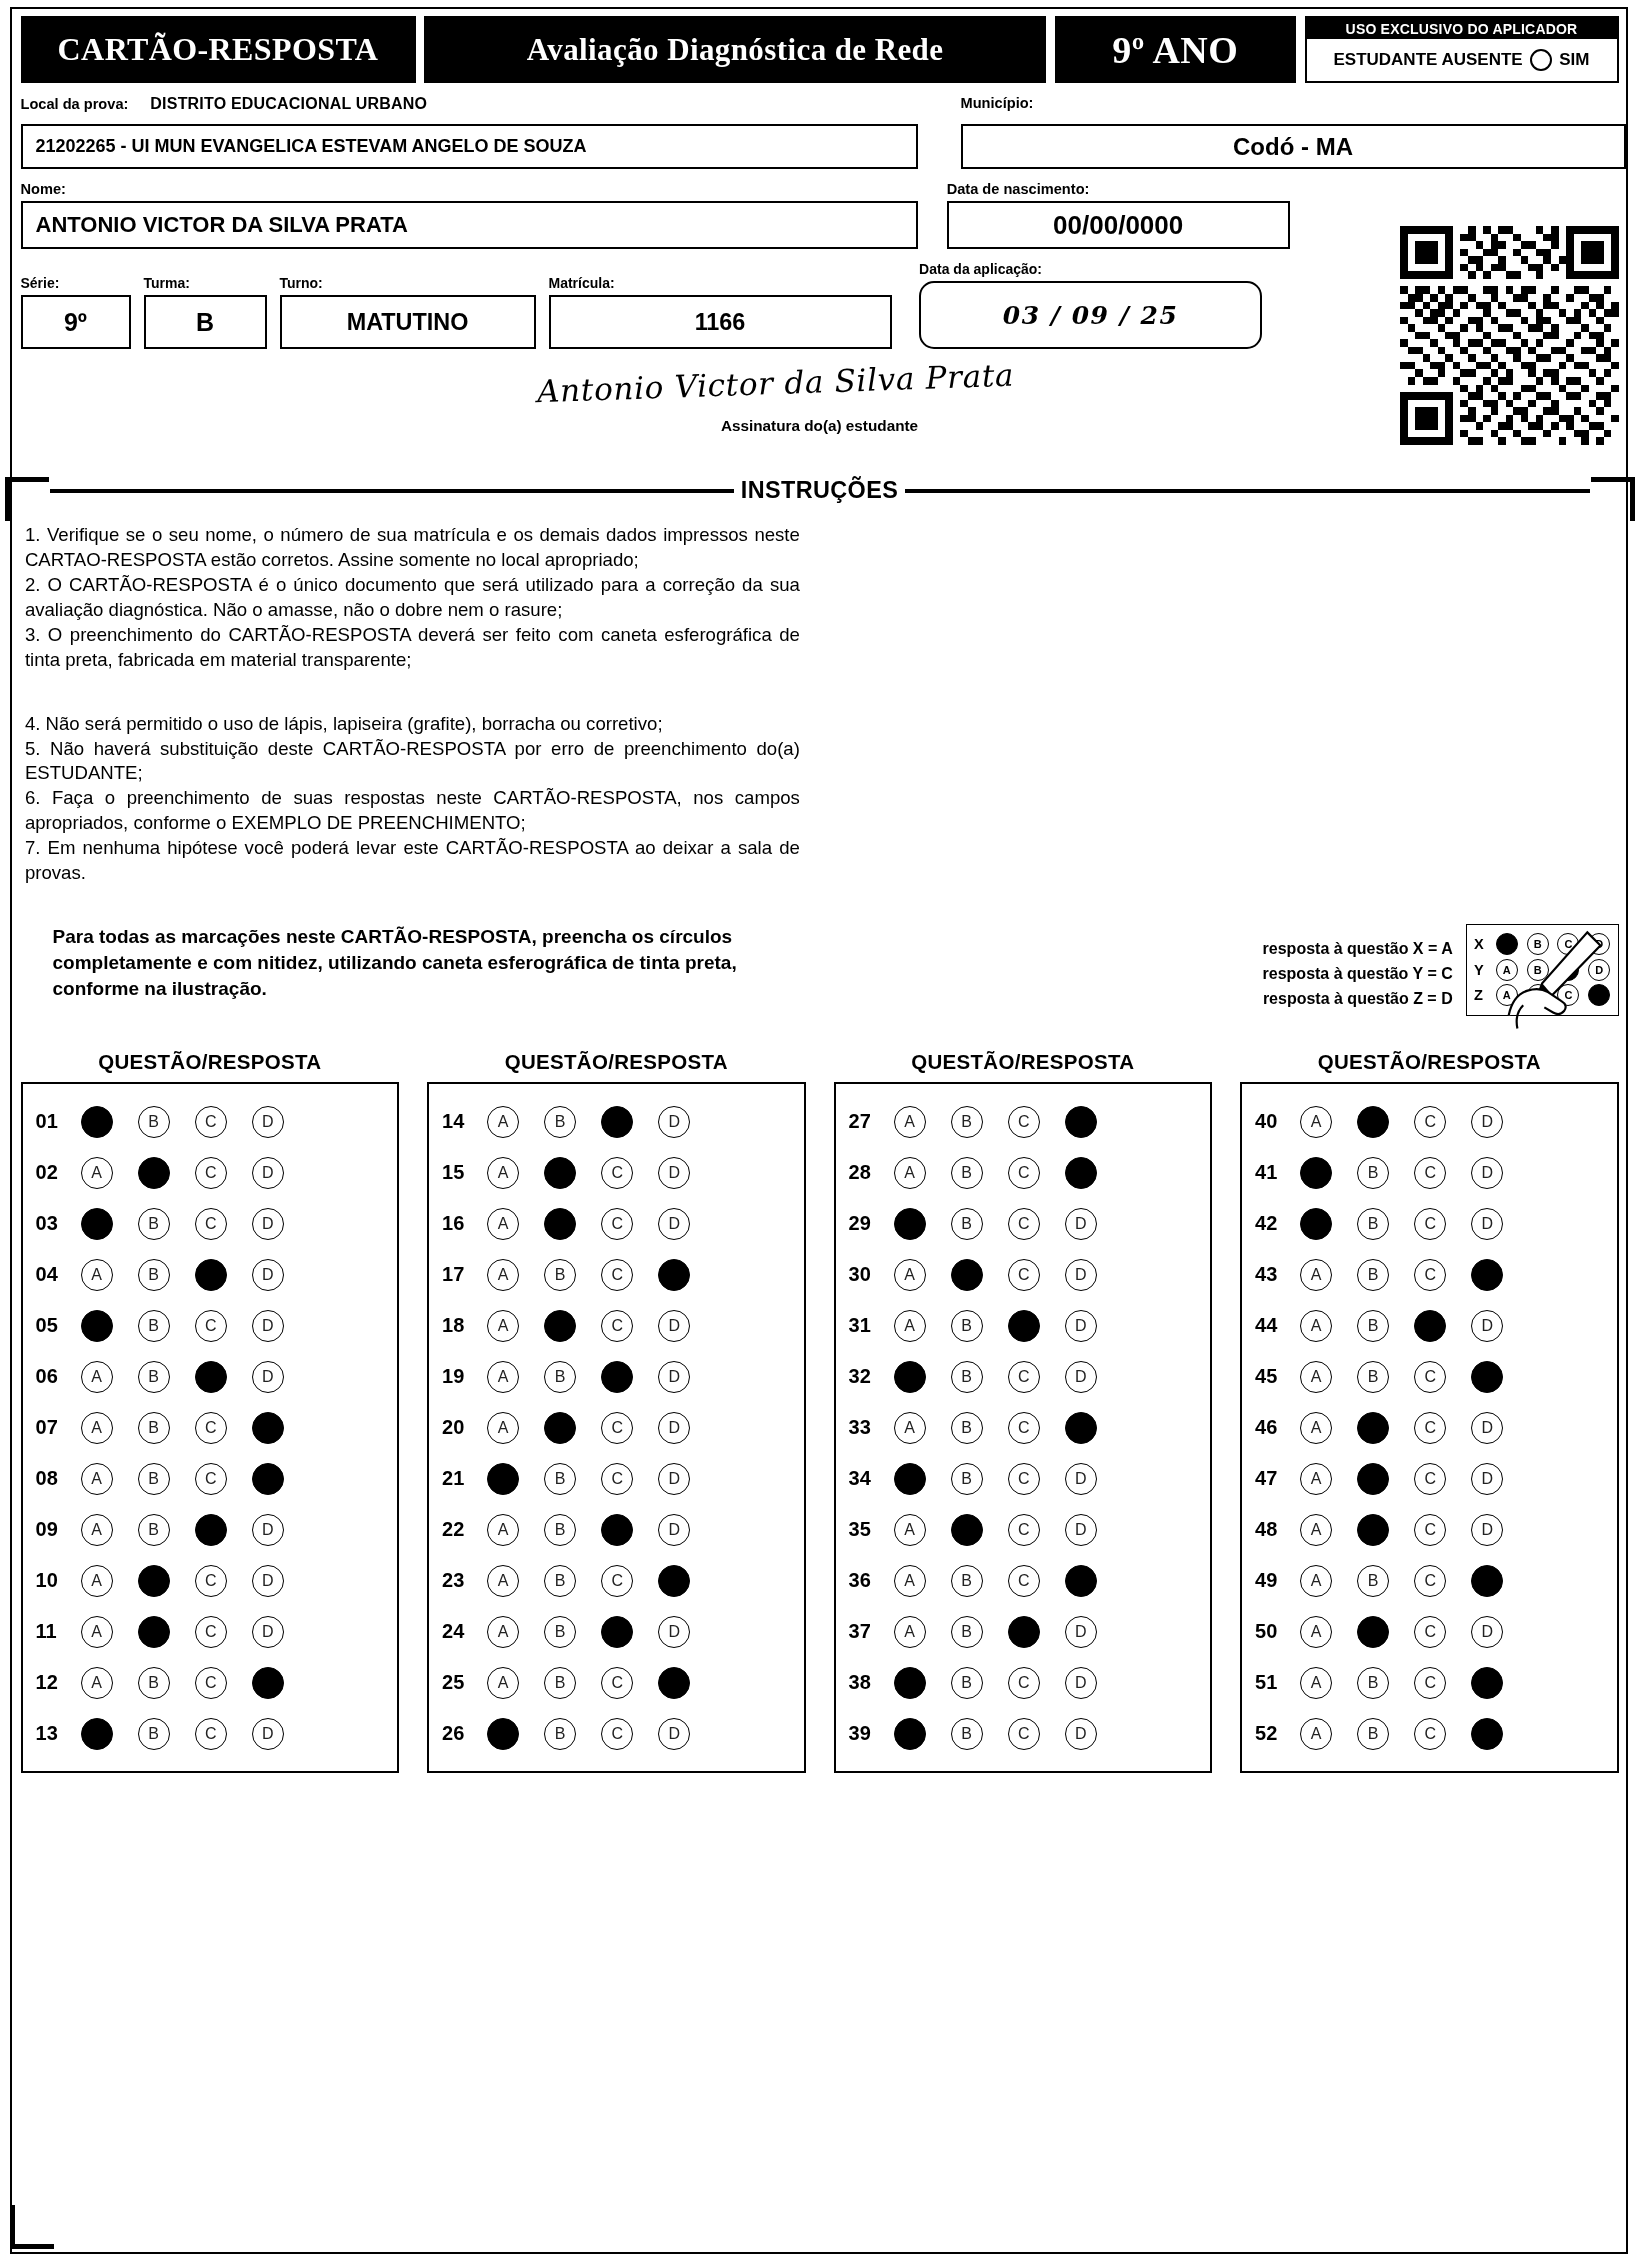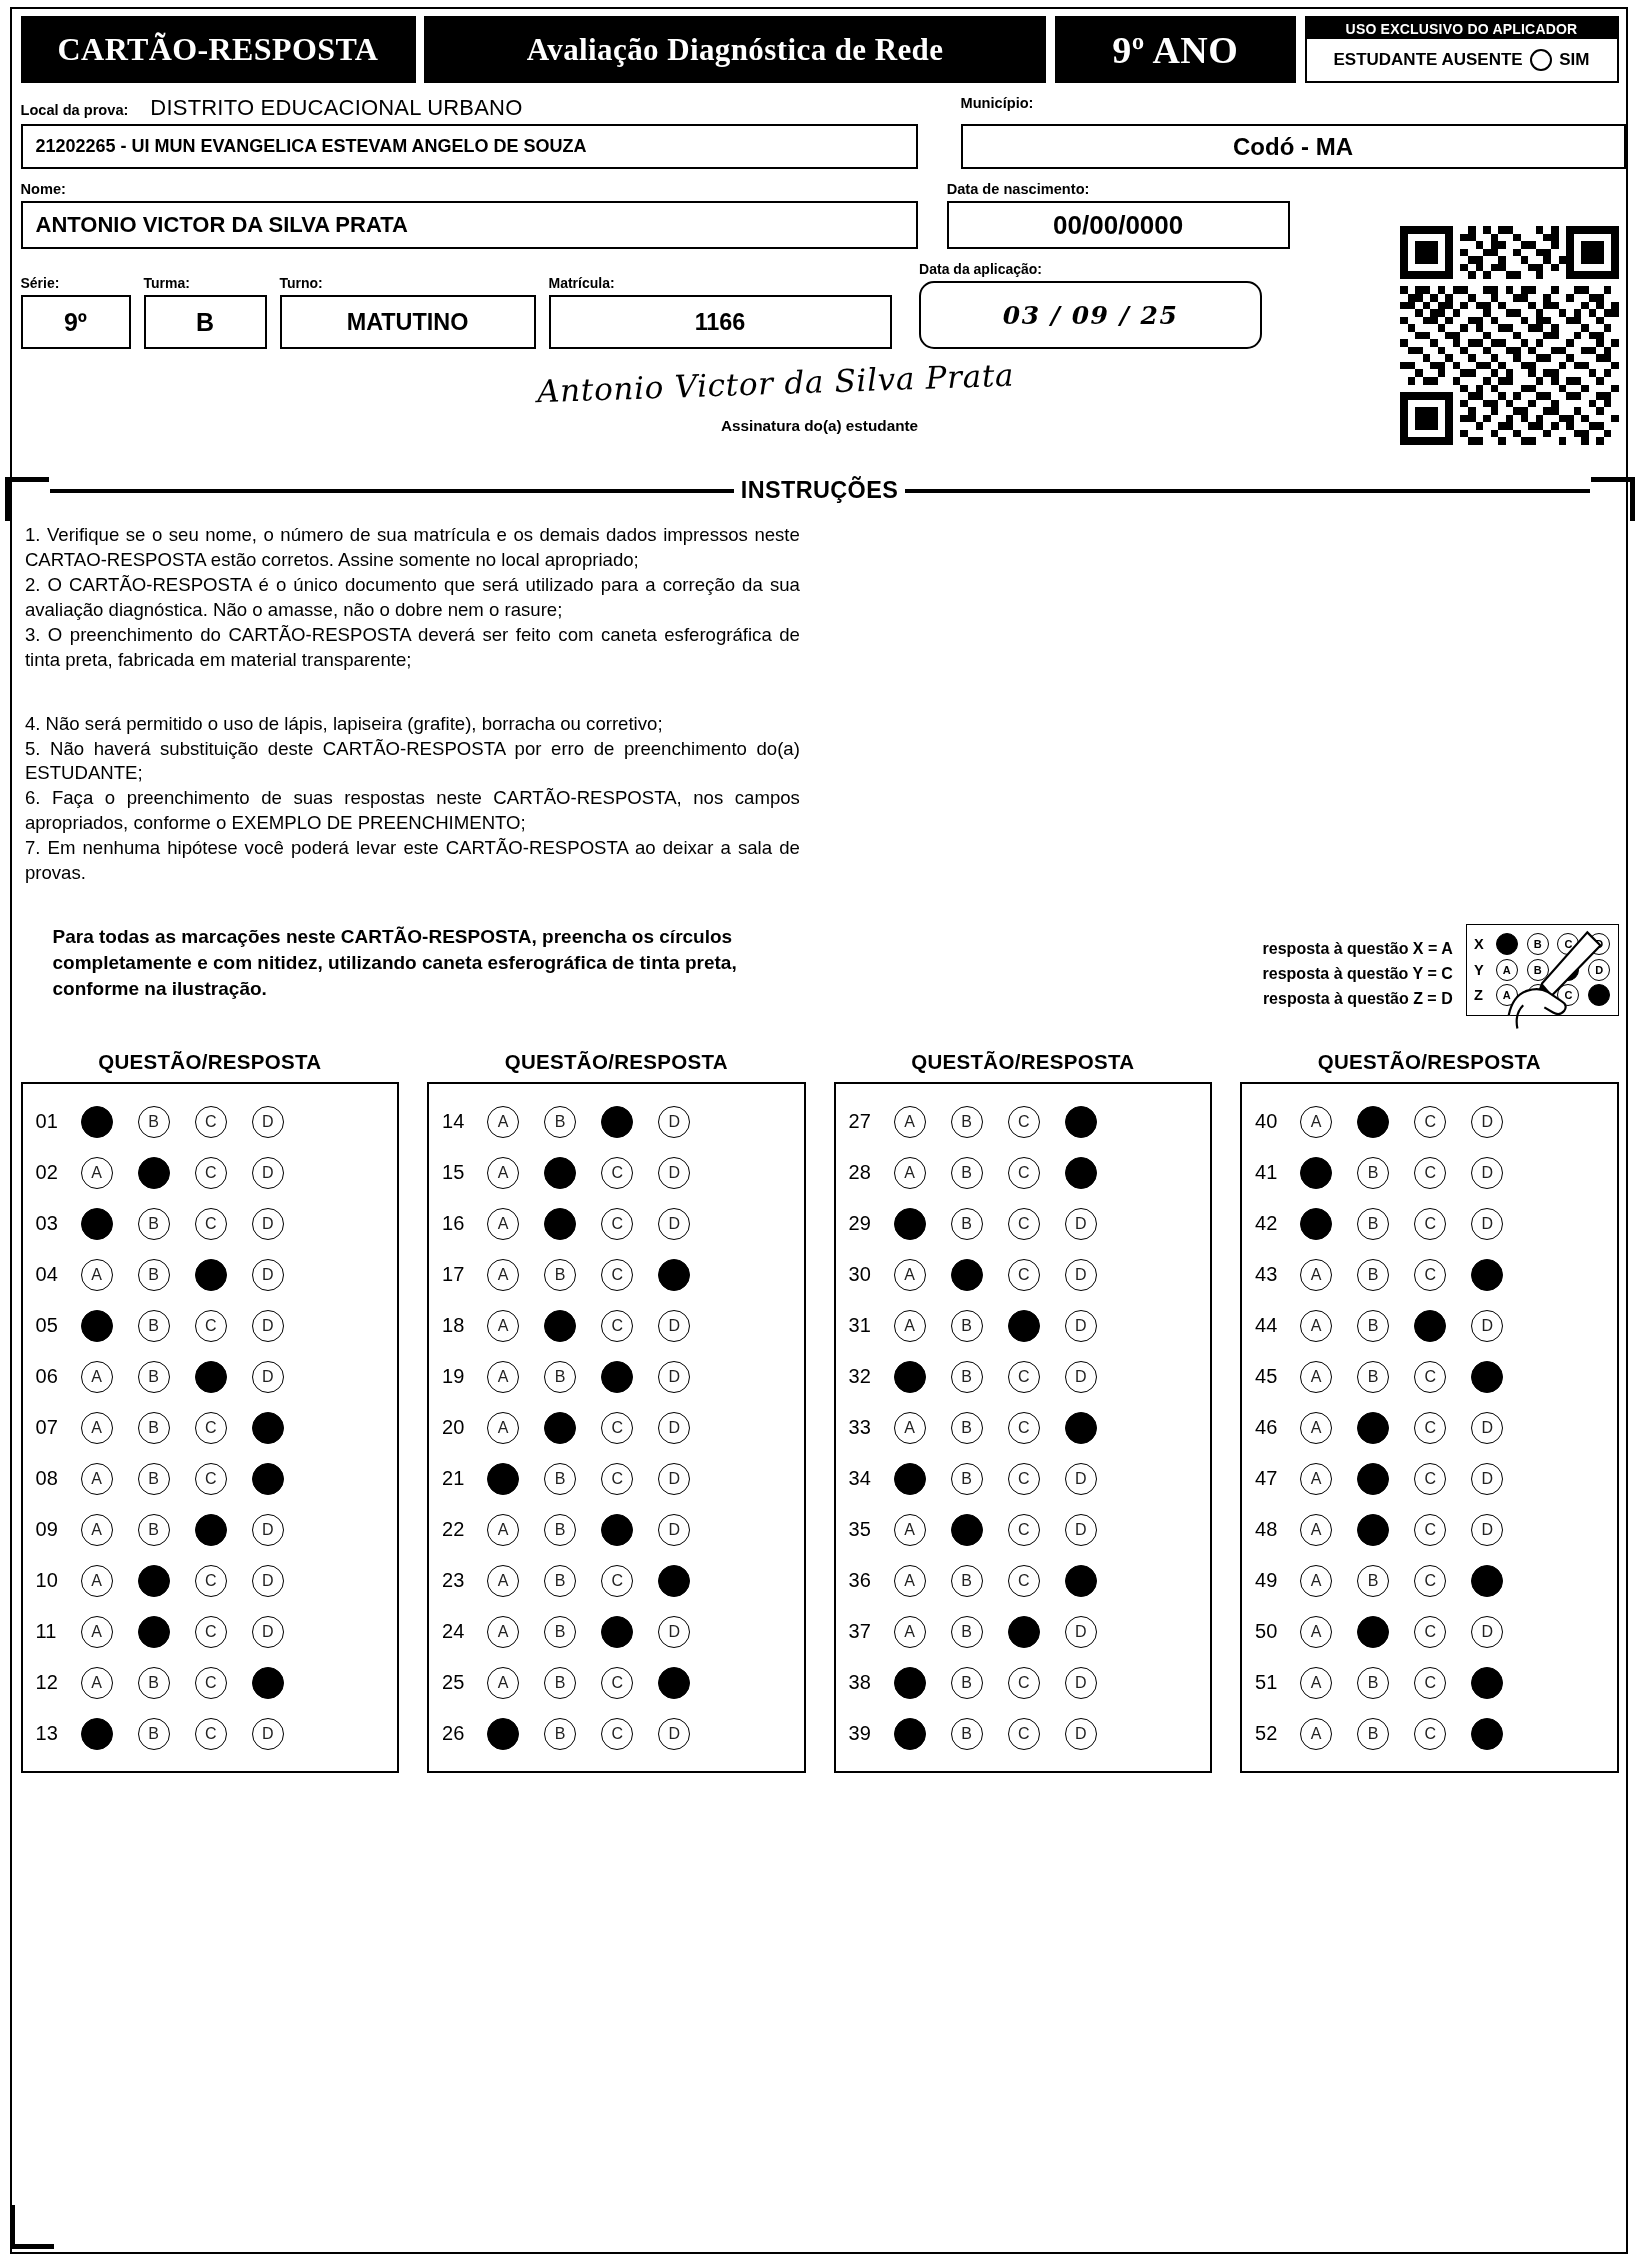--- a/index.html
+++ b/index.html
@@ -98,21 +98,21 @@
     align-items: flex-start;
   }
   .col-left-local { width: 928px; }
   .local-head {
     display: flex;
     align-items: baseline;
     gap: 22px;
     height: 25px;
   }
   .local-dist {
-    font-size: 22px; font-weight: normal;
+    font-size: 16px; font-weight: bold;
     letter-spacing: 0.2px;
   }
   .field-local {
     height: 45px;
     font-size: 18px;
     margin-top: 4.4px;
     width: 897px;
   }
   .col-right-mun { width: 658px; }
   .field-mun {
@@ -290,21 +290,21 @@
     padding: 11.7px 5.8px 11.7px 10.2px;
   }
   .ans-line {
     display: flex;
     align-items: center;
     height: 51px;
   }
   .q-num {
     width: 48px;
     font-size: 20px;
-    font-weight: normal;
+    font-weight: bold;
     text-align: left;
     padding-left: 2.9px;
   }
   .q-bubbles {
     display: flex;
     gap: 25px;
     align-items: center;
   }
   .bubble {
     width: 32px; height: 32px;

